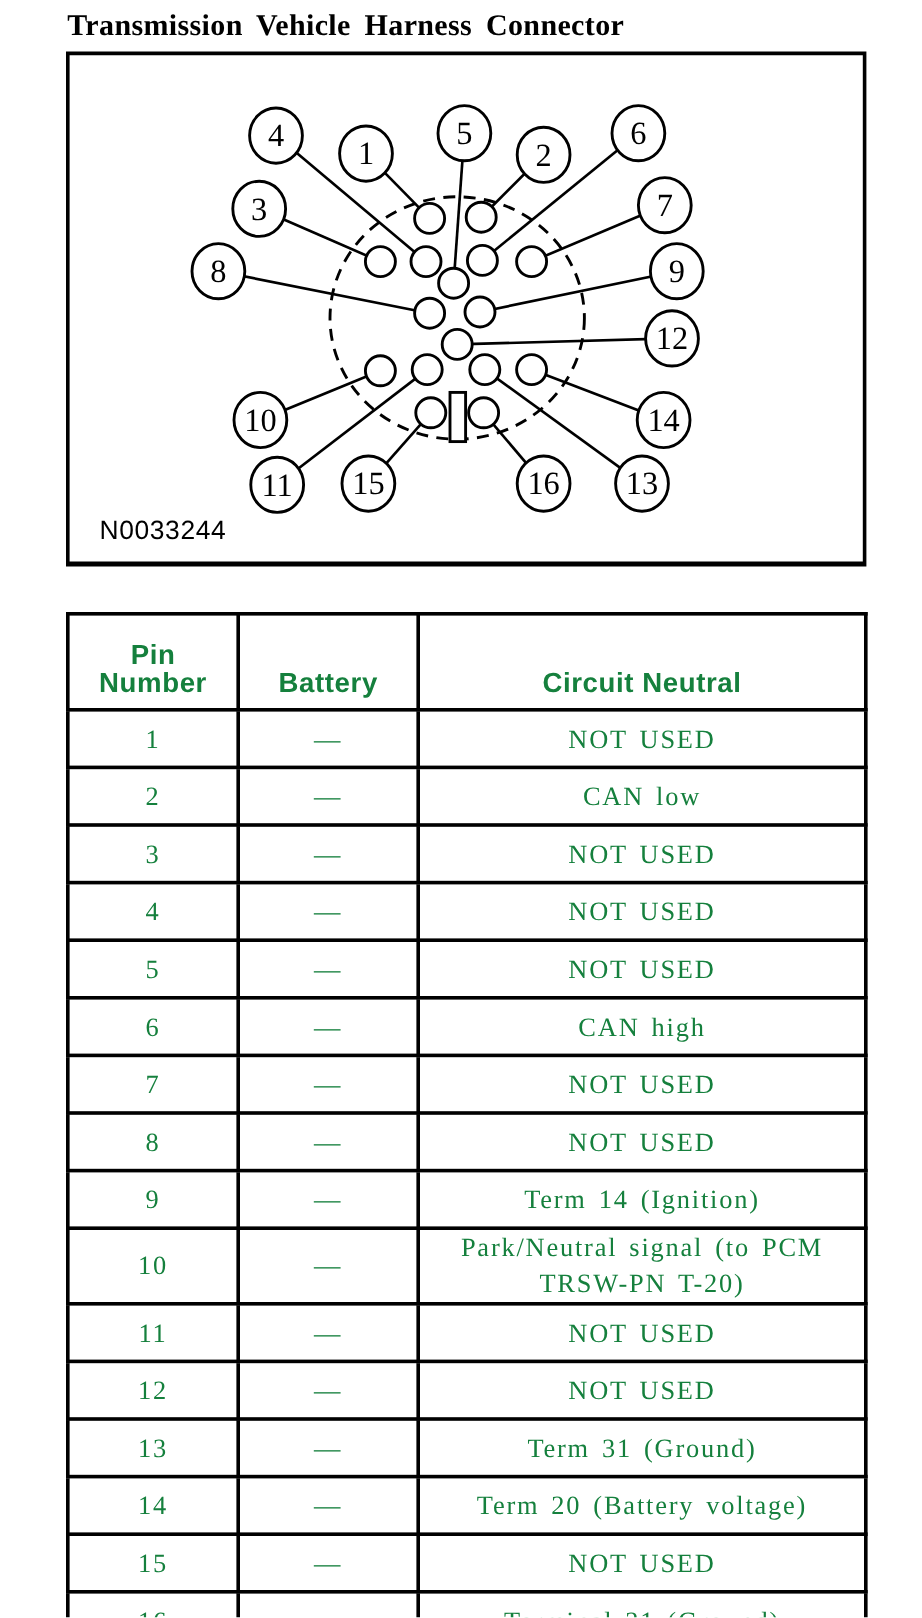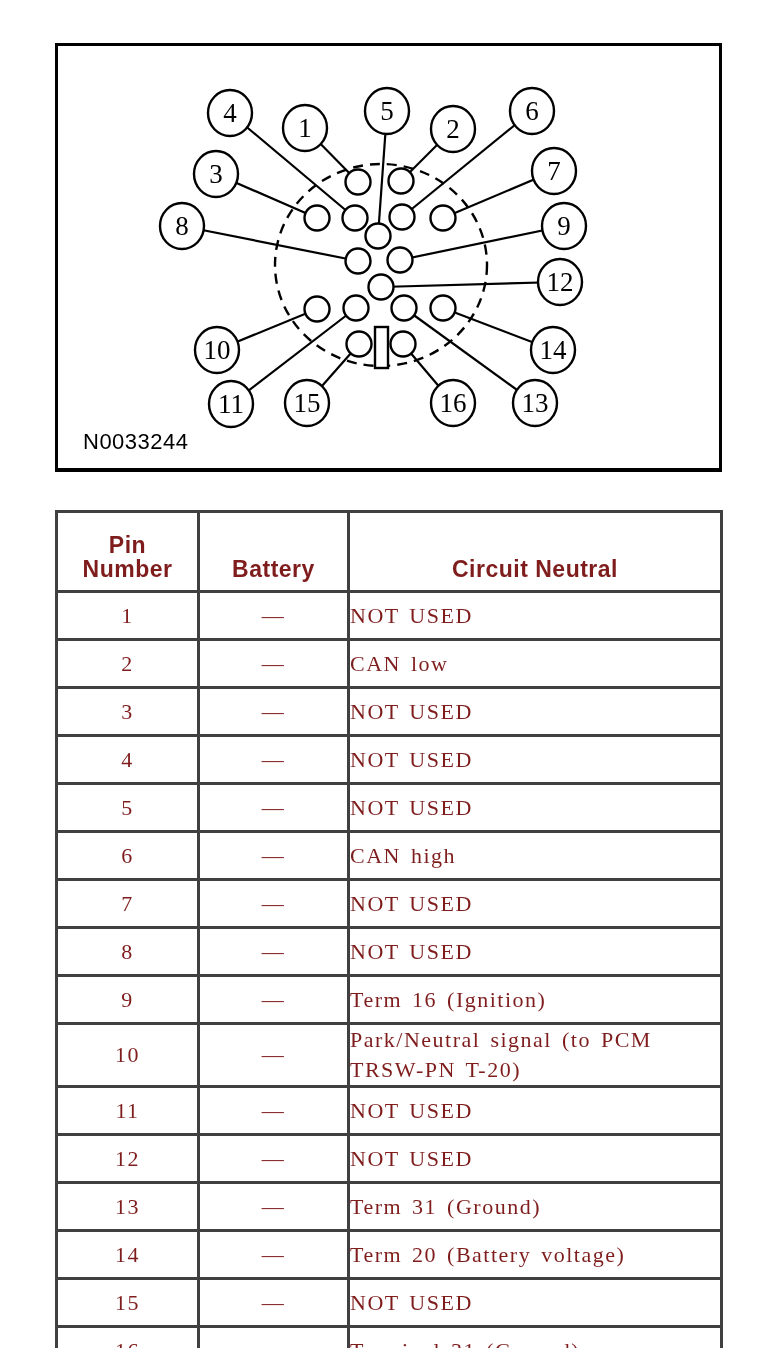--- a/index.html
+++ b/index.html
@@ -52,23 +52,23 @@
   #pin-table {
     position: absolute;
     left: 55px;
     top: 510px;
     width: 665px;
     border-collapse: collapse;
     table-layout: fixed;
     background: #fff;
   }
   #pin-table th, #pin-table td {
-    border: 3px solid #404040;
+    border: 3px solid #000000;
     padding: 0;
-    color: #7f1d1d;
+    color: #15803d;
   }
   #pin-table th {
     height: 68px;
     vertical-align: bottom;
     padding-bottom: 9px;
     font-family: "Liberation Sans", sans-serif;
     font-weight: bold;
     font-size: 23px;
     letter-spacing: 0.5px;
     text-align: center;
@@ -82,27 +82,28 @@
     height: 45px;
     font-family: "Liberation Serif", serif;
     font-size: 22px;
     letter-spacing: 1.5px;
     word-spacing: 3px;
     vertical-align: middle;
     line-height: 30px;
   }
   td.c-pin   { text-align: center; }
   td.c-circ  { text-align: center; font-size: 24px; letter-spacing: 0; }
-  td.c-func  { text-align: left; padding: 4px 6px 4px 15px; }
+  td.c-func  { text-align: center; padding: 4px 6px 4px 15px; }
 </style>
 </head>
 <body>
 
 <div id="page">
 
+  <div id="title">Transmission Vehicle Harness Connector</div>
 
   <div id="diagram-box">
     <svg id="diagram-svg" viewBox="3 3 661 422" xmlns="http://www.w3.org/2000/svg">
         <ellipse cx="326" cy="222" rx="106" ry="101" fill="none" stroke="#000" stroke-width="2.4" stroke-dasharray="10 7"></ellipse>
         <line x1="250" y1="85" x2="303" y2="139" stroke="#000" stroke-width="2.2"></line>
         <line x1="398" y1="86" x2="346" y2="138" stroke="#000" stroke-width="2.2"></line>
         <line x1="161" y1="131" x2="262" y2="175" stroke="#000" stroke-width="2.2"></line>
         <line x1="175" y1="70" x2="300" y2="175" stroke="#000" stroke-width="2.2"></line>
         <line x1="332" y1="68" x2="323" y2="193" stroke="#000" stroke-width="2.2"></line>
         <line x1="477" y1="68" x2="347" y2="174" stroke="#000" stroke-width="2.2"></line>
@@ -221,21 +222,21 @@
           <td class="c-func">NOT USED</td>
         </tr>
         <tr>
           <td class="c-pin">8</td>
           <td class="c-circ">—</td>
           <td class="c-func">NOT USED</td>
         </tr>
         <tr>
           <td class="c-pin">9</td>
           <td class="c-circ">—</td>
-          <td class="c-func">Term 16 (Ignition)</td>
+          <td class="c-func">Term 14 (Ignition)</td>
         </tr>
         <tr>
           <td class="c-pin">10</td>
           <td class="c-circ">—</td>
           <td class="c-func">Park/Neutral signal (to PCM TRSW-PN T-20)</td>
         </tr>
         <tr>
           <td class="c-pin">11</td>
           <td class="c-circ">—</td>
           <td class="c-func">NOT USED</td>

